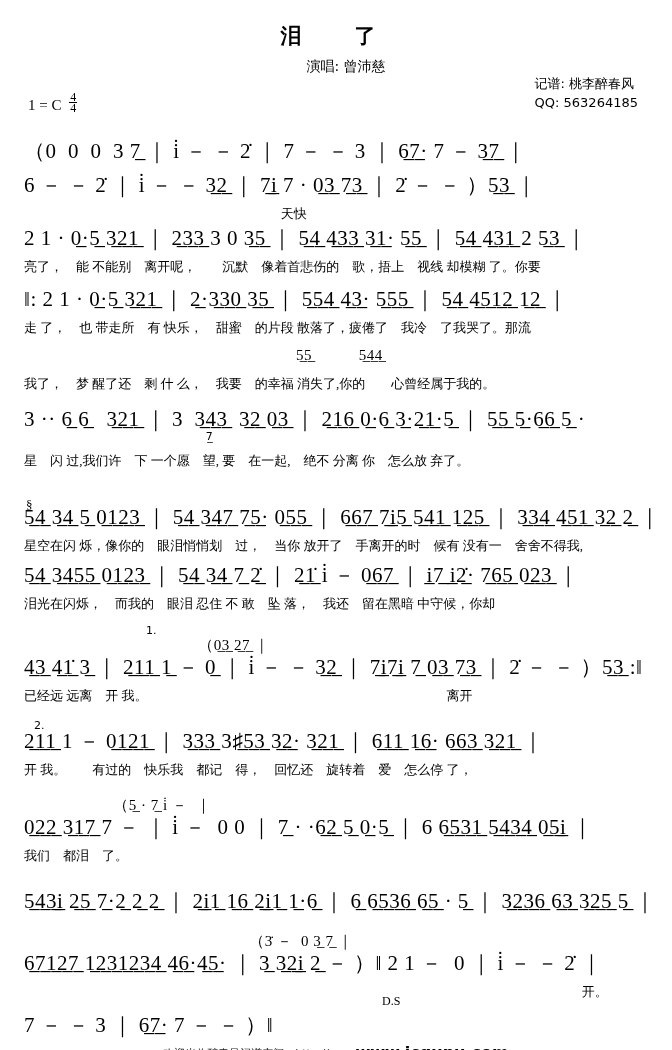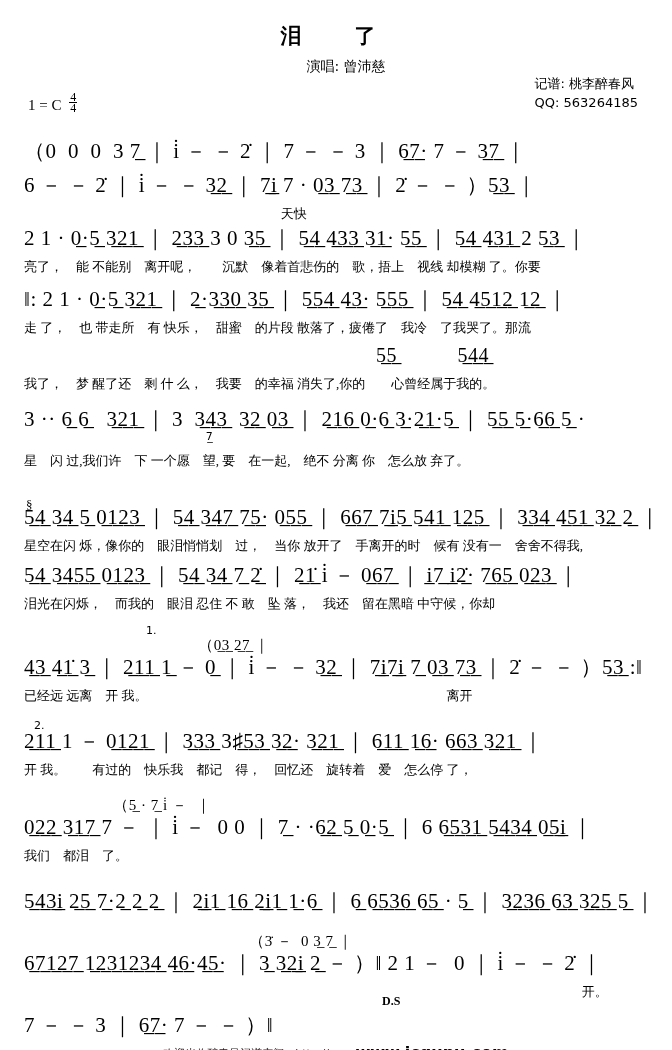--- a/index.html
+++ b/index.html
@@ -90,21 +90,21 @@
   .footer .big{
     font-family:"DejaVu Sans", sans-serif;
     font-size:16px;
     font-weight:bold;
     color:#000;
     vertical-align:-1px;
   }
   .ds{
     position:absolute;
     font-family:"Liberation Serif", serif;
-    font-weight:bold;
+    font-weight:normal;
     font-size:12px;
   }
   .sign{
     position:absolute;
     font-size:13px;
   }
 </style>
 </head>
 <body>
 
@@ -139,21 +139,21 @@
     <div class="notes">2 1 · 0̲·5̲ 3̲2̲1̲ ｜ 2̲3̲3̲ 3 0 3̲5̲ ｜ 5̲4̲ 4̲3̲3̲ 3̲1̲· 5̲5̲ ｜ 5̲4̲ 4̲3̲1̲ 2 5̲3̲ ｜</div>
     <div class="lyric">亮了，　能 不能别　离开呢，　　沉默　像着首悲伤的　歌，捂上　视线 却模糊 了。你要</div>
   </div>
 
   <div class="sys" style="top:266px;">
     <div class="notes">‖: 2 1 · 0̲·5̲ 3̲2̲1̲ ｜ 2̲·3̲3̲0̲ 3̲5̲ ｜ 5̲5̲4̲ 4̲3̲· 5̲5̲5̲ ｜ 5̲4̲ 4̲5̲1̲2̲ 1̲2̲ ｜</div>
     <div class="lyric">走 了，　也 带走所　有 快乐，　甜蜜　的片段 散落了，疲倦了　我冷　了我哭了。那流</div>
   </div>
 
   <div class="sys" style="top:322px;">
-    <div class="notes" style="font-size:20px;">                                                                5̲5̲           5̲4̲4̲</div>
+    <div class="notes" style="font-size:15px;">                                                                5̲5̲           5̲4̲4̲</div>
     <div class="lyric">我了，　梦 醒了还　剩 什 么，　我要　的幸福 消失了,你的　　心曾经属于我的。</div>
   </div>
 
   <div class="sys" style="top:386px;">
     <div class="notes">3 ·· 6̲ 6̲   3̲2̲1̲ ｜ 3  3̲4̲3̲  3̲2̲ 0̲3̲ ｜ 2̲1̲6̲ 0̲·6̲ 3̲·2̲1̲·5̲ ｜ 5̲5̲ 5̲·6̲6̲ 5̲ ·</div>
     <div class="small">                                                    7̲</div>
     <div class="lyric">星　闪 过,我们许　下 一个愿　望, 要　在一起,　绝不 分离 你　怎么放 弃了。</div>
   </div>
 
   <div class="sign" style="left:26px;top:475px;">§</div>

